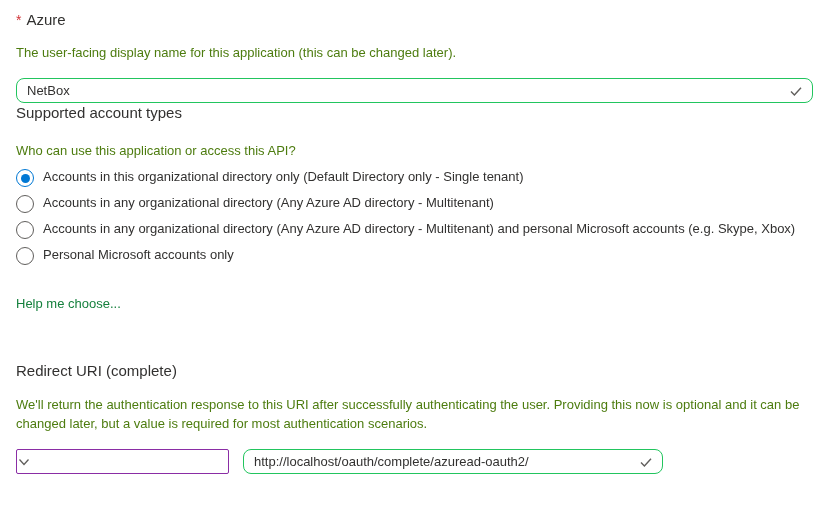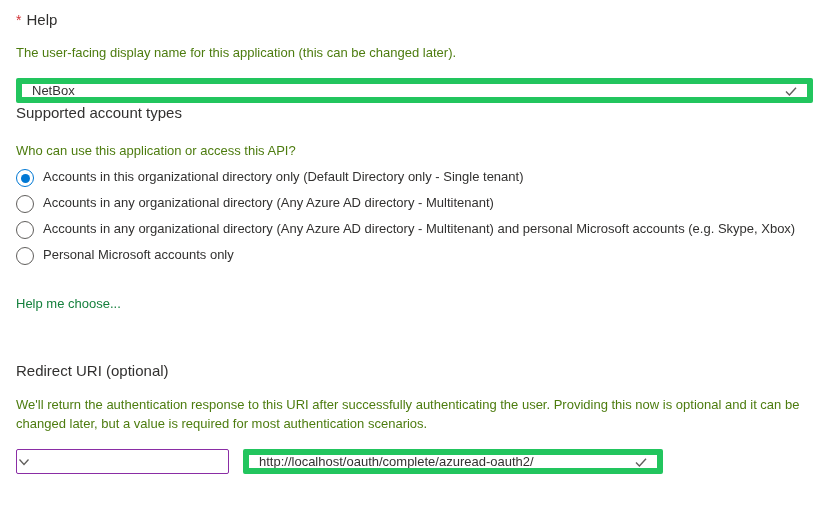--- a/index.html
+++ b/index.html
@@ -31,22 +31,22 @@
     line-height: 19px;
     color: #4d7c0f;
   }
 
   
   .name-desc { margin-top: 13px; }
   .text-field {
     position: relative;
     margin-top: 16px;
     height: 25px;
-    border: 6px solid #22c55e;
-    border-radius: 2px;
+    border: 1px solid #22c55e;
+    border-radius: 8px;
     background: #ffffff;
     display: flex;
     align-items: center;
   }
   .text-field input {
     flex: 1;
     border: none;
     outline: none;
     background: transparent;
     font-family: "Liberation Sans", sans-serif;
@@ -135,21 +135,21 @@
     align-items: center;
   }
   .uri-field { width: 420px; margin-top: 0; }
 </style>
 </head>
 <body>
 
 <div class="page">
 
   <section>
-    <h2 class="section-title"><span class="required-marker">*</span><span>Help</span></h2>
+    <h2 class="section-title"><span class="required-marker">*</span><span>Azure</span></h2>
     <p class="desc name-desc">The user-facing display name for this application (this can be changed later).</p>
     <div class="text-field">
       <input type="text" value="NetBox" style="">
       <span class="field-check">
         <svg width="16" height="16" viewBox="0 0 16 16">
           <path d="M3 8.6 L6.4 12 L13 4.8" fill="none" stroke="#605e5c" stroke-width="1.4"></path>
         </svg>
       </span>
     </div>
   </section>
@@ -182,21 +182,21 @@
             <span class="radio-dot"></span>
           </span>
         <span class="radio-label">Personal Microsoft accounts only</span>
       </div>
     </div>
 
     <a class="help-link">Help me choose...</a>
   </section>
 
   <section class="redirect-section">
-    <h2 class="section-title">Redirect URI (optional)</h2>
+    <h2 class="section-title">Redirect URI (complete)</h2>
     <p class="desc redirect-desc">We'll return the authentication response to this URI after successfully authenticating the user. Providing this now is optional and it can be changed later, but a value is required for most authentication scenarios.</p>
 
     <div class="uri-row">
       <div class="select-field">
         <span class="chevron">
           <svg width="14" height="14" viewBox="0 0 14 14">
             <path d="M2.5 4.5 L7 9.5 L11.5 4.5" fill="none" stroke="#605e5c" stroke-width="1.3"></path>
           </svg>
         </span>
       </div>

